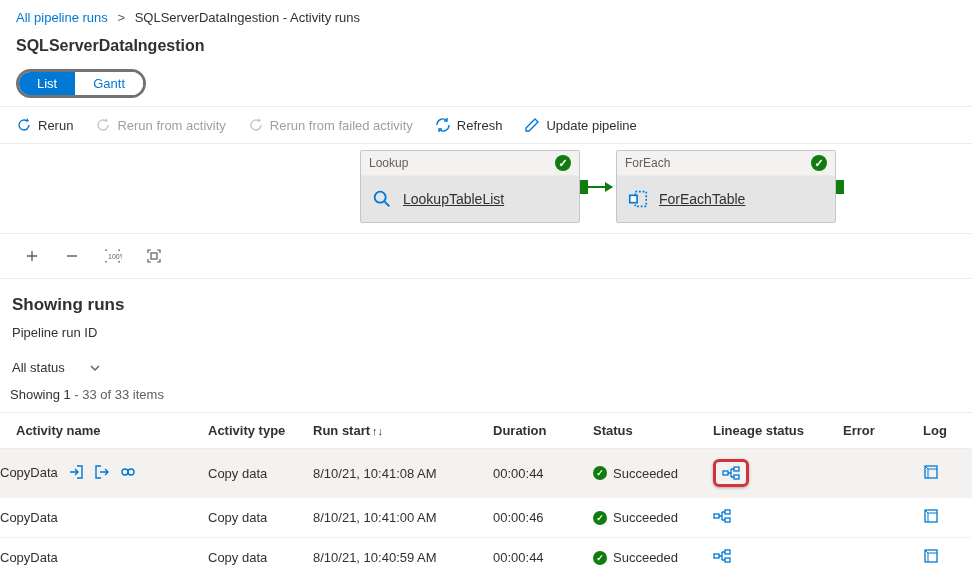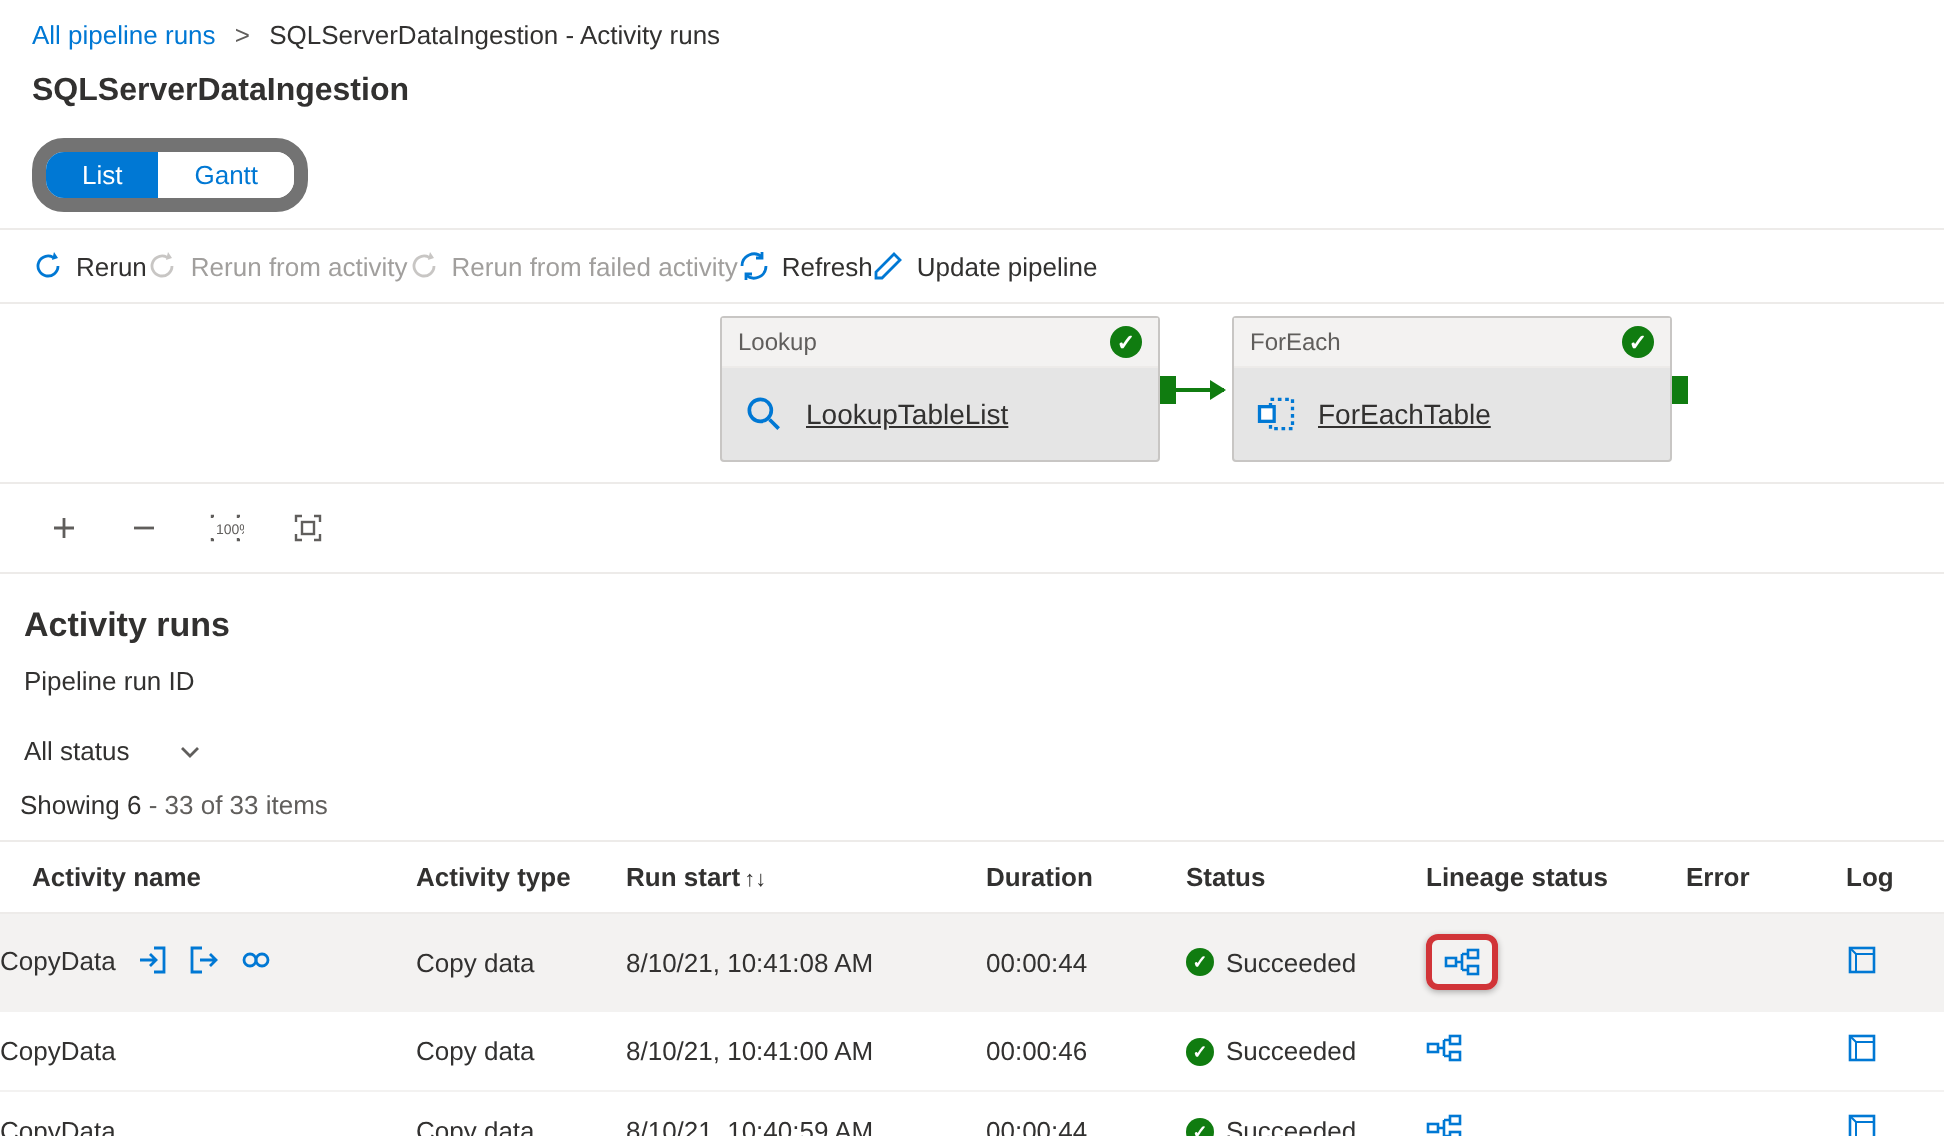--- a/index.html
+++ b/index.html
@@ -5,25 +5,25 @@
   * { box-sizing: border-box; margin: 0; padding: 0; }
   body { font-family: "Segoe UI", -apple-system, sans-serif; font-size: 13px; color: #323130; background: #fff; width: 972px; }
   
   .breadcrumb { padding: 10px 16px 6px; font-size: 13px; }
   .breadcrumb a { color: #0078d4; text-decoration: none; }
   .breadcrumb .sep { margin: 0 6px; color: #605e5c; }
   .breadcrumb .current { color: #323130; }
   
   .page-title { font-size: 16px; font-weight: 600; padding: 6px 16px 14px; }
   
-  .tab-pill { display: flex; margin: 0 16px 8px; border: 7px solid #737373; border-radius: 16px; overflow: hidden; width: fit-content; }
+  .tab-pill { display: flex; margin: 0 16px 8px; border: 3px solid #737373; border-radius: 16px; overflow: hidden; width: fit-content; }
   .tab-pill .pill { padding: 4px 18px; font-size: 13px; cursor: pointer; background: #fff; color: #0078d4; }
   .tab-pill .pill.active { background: #0078d4; color: #fff; }
   
-  .toolbar { display: flex; align-items: center; padding: 10px 16px; border-top: 1px solid #edebe9; border-bottom: 1px solid #edebe9; }
+  .toolbar { display: flex; align-items: center; gap: 22px; padding: 10px 16px; border-top: 1px solid #edebe9; border-bottom: 1px solid #edebe9; }
   .tool-btn { display: flex; align-items: center; gap: 6px; cursor: pointer; color: #323130; }
   .tool-btn.disabled { color: #a19f9d; cursor: default; }
   .tool-btn svg { flex-shrink: 0; }
   
   .canvas { position: relative; height: 90px; border-bottom: 1px solid #edebe9; }
   .act-box { position: absolute; width: 220px; border: 1px solid #c8c6c4; border-radius: 2px; background: #e5e5e5; }
   .act-box .hdr { display: flex; justify-content: space-between; align-items: center; padding: 4px 8px; background: #f3f2f1; border-bottom: 1px solid #edebe9; font-size: 12px; color: #605e5c; }
   .act-box .body { display: flex; align-items: center; gap: 10px; padding: 12px 10px; font-size: 14px; text-decoration: underline; }
   .badge-ok { width: 16px; height: 16px; border-radius: 50%; background: #107c10; display: flex; align-items: center; justify-content: center; }
   .badge-ok::after { content: "✓"; color: #fff; font-size: 11px; font-weight: bold; }
@@ -157,32 +157,32 @@
       </svg>
     </span>
   <span class="ctool">
       <svg width="16" height="16" viewBox="0 0 16 16" fill="none" stroke="#605e5c" stroke-width="1.2">
         <path d="M2 5V2h3M14 5V2h-3M2 11v3h3M14 11v3h-3"></path>
         <rect x="5" y="5" width="6" height="6"></rect>
       </svg>
     </span>
 </div>
 
-<h2 class="section-title">Activity runs</h2>
+<h2 class="section-title">Showing runs</h2>
 <div class="sub-label">Pipeline run ID</div>
 
 <div class="filter-row">
   <span>All status</span>
   <svg width="12" height="12" viewBox="0 0 12 12" fill="none" stroke="#605e5c" stroke-width="1.4">
       <path d="M2 4l4 4 4-4"></path>
     </svg>
 </div>
 
 <div class="count-row">
-  <span style="color:#323130">Showing 6</span><span> - 33 of 33 items</span>
+  <span style="color:#323130">Showing 1</span><span> - 33 of 33 items</span>
 </div>
 
 <table>
   <thead>
     <tr>
       <th style="width:200px">Activity name</th>
       <th style="width:105px">Activity type</th>
       <th style="width:180px"><span>Run start</span><span class="sort-arrows">↑↓</span></th>
       <th style="width:100px">Duration</th>
       <th style="width:120px">Status</th>

